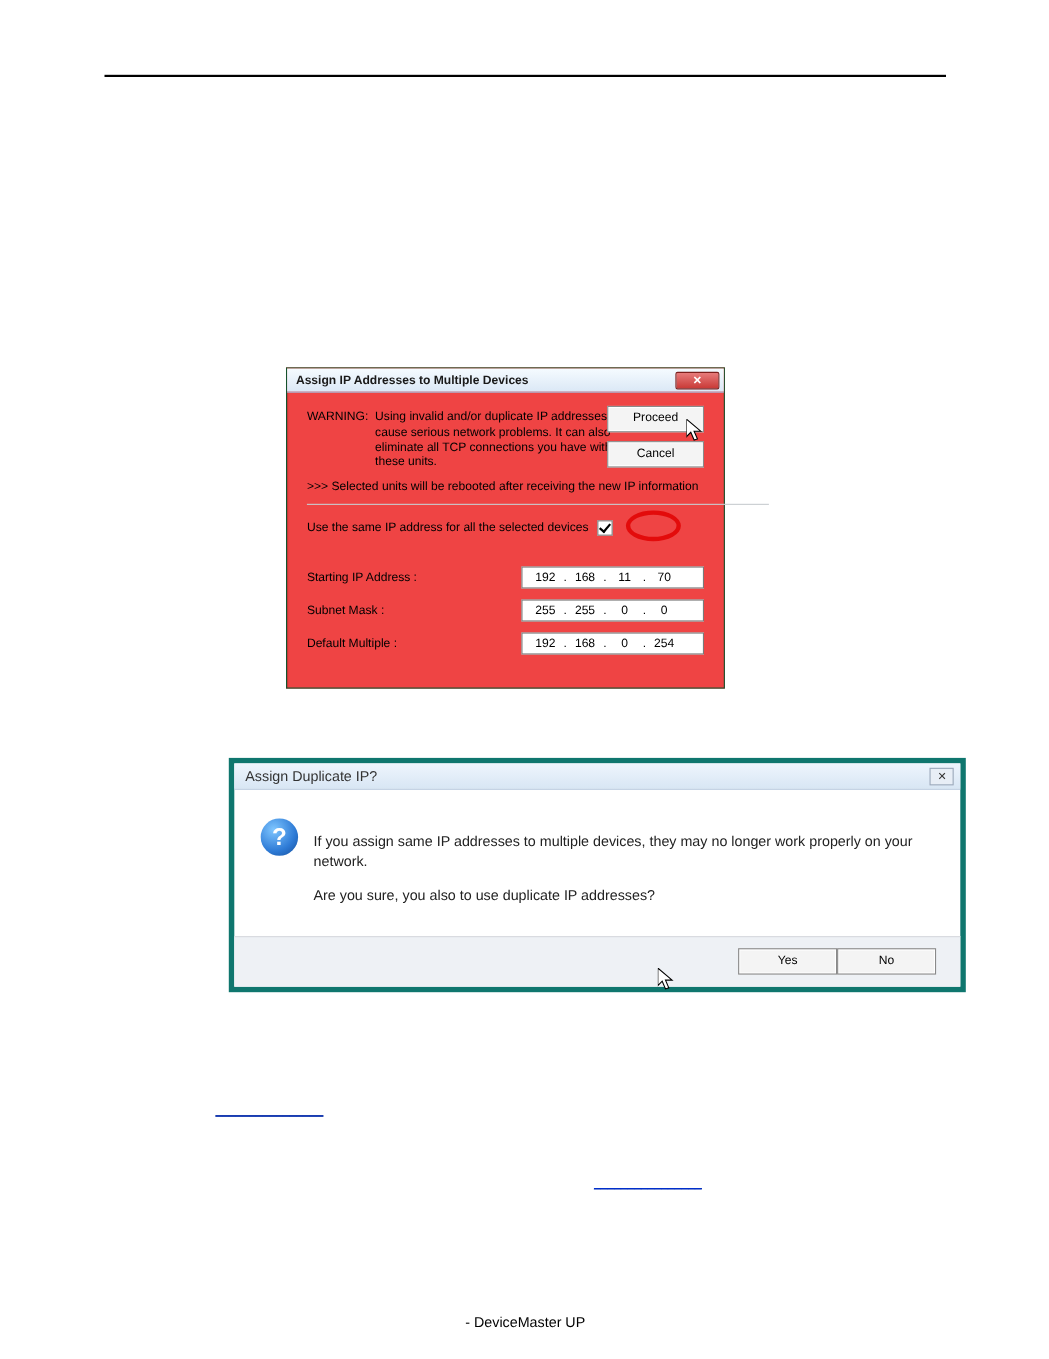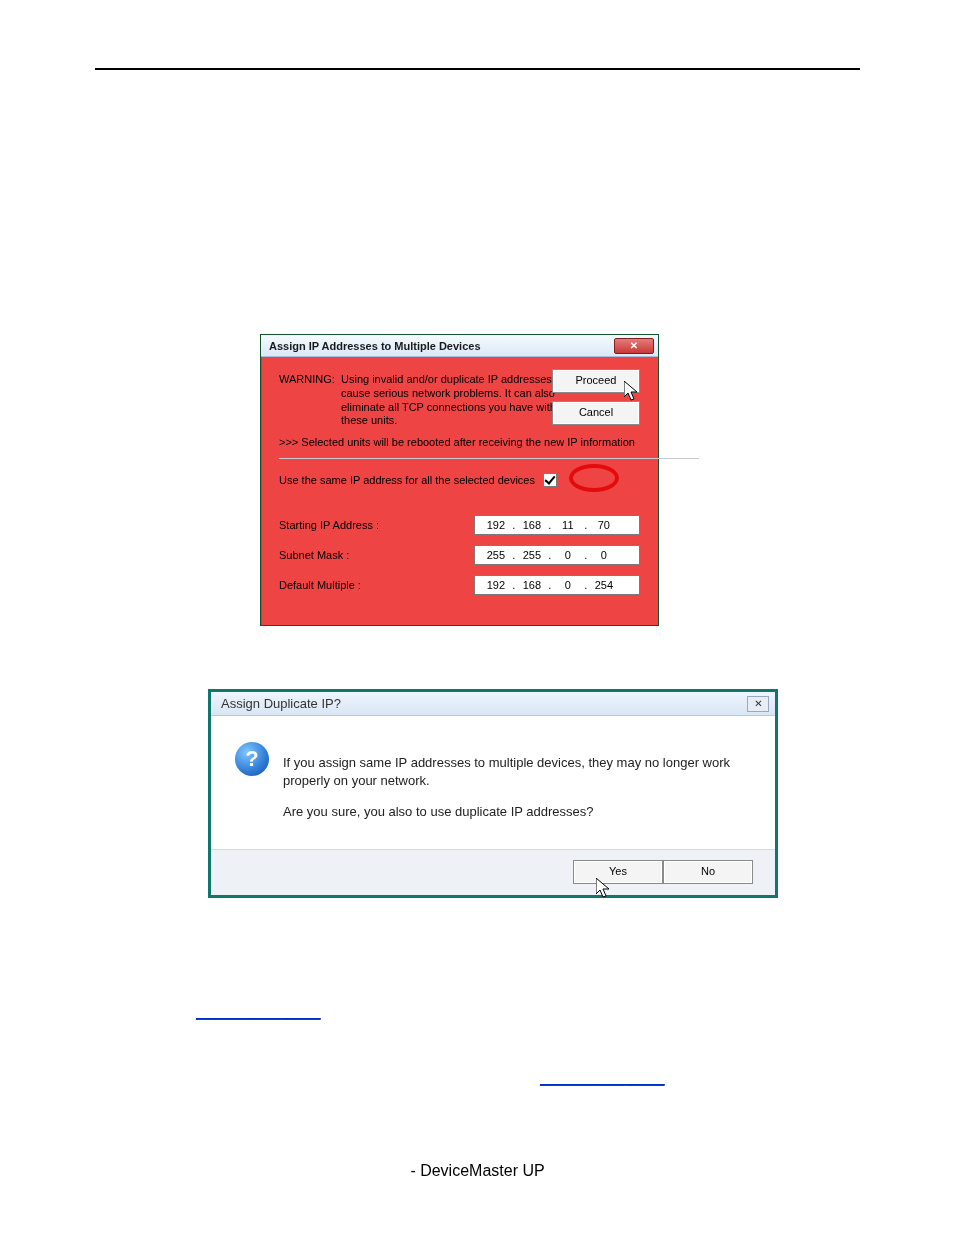--- a/index.html
+++ b/index.html
@@ -118,22 +118,22 @@
     font-family: inherit;
   }
   .ip-input span.oct { width: 30px; text-align: center; }
   .ip-input span.dot { width: 6px; text-align: center; }
 
   
   .dlg2 {
     position: absolute;
     left: 208px;
     top: 689px;
-    width: 570px;
-    border: 3px solid #0f766e;
+    width: 670px;
+    border: 5px solid #0f766e;
     background: #fff;
     font-size: 13px;
   }
   .dlg2-titlebar {
     height: 24px;
     background: linear-gradient(#eef5fd,#d8e6f4);
     border-bottom: 1px solid #b7c9de;
     display: flex; align-items: center;
     padding: 0 6px 0 10px;
     color: #333;
@@ -171,32 +171,32 @@
     position: relative;
   }
   .dlg2-footer .win-btn { width: 90px; height: 24px; margin: 0; }
 
   
   .para {
     position: absolute;
     left: 196px;
     width: 590px;
     color: #000;
-    font-size: 14px;
+    font-size: 11px;
     line-height: 1.2;
     text-decoration: underline;
   }
   .link { color: #0030cc; text-decoration: underline; }
 
   .footer-text {
     position: absolute;
-    bottom: 55px;
+    bottom: 26px;
     left: 95px;
     width: 765px;
-    font-size: 16px;
+    font-size: 13px;
     color: #000;
     text-align: center;
   }
 
   .svg-cursor { width: 18px; height: 22px; }
 </style>
 </head>
 <body>
 
 <div class="page-rule"></div>

